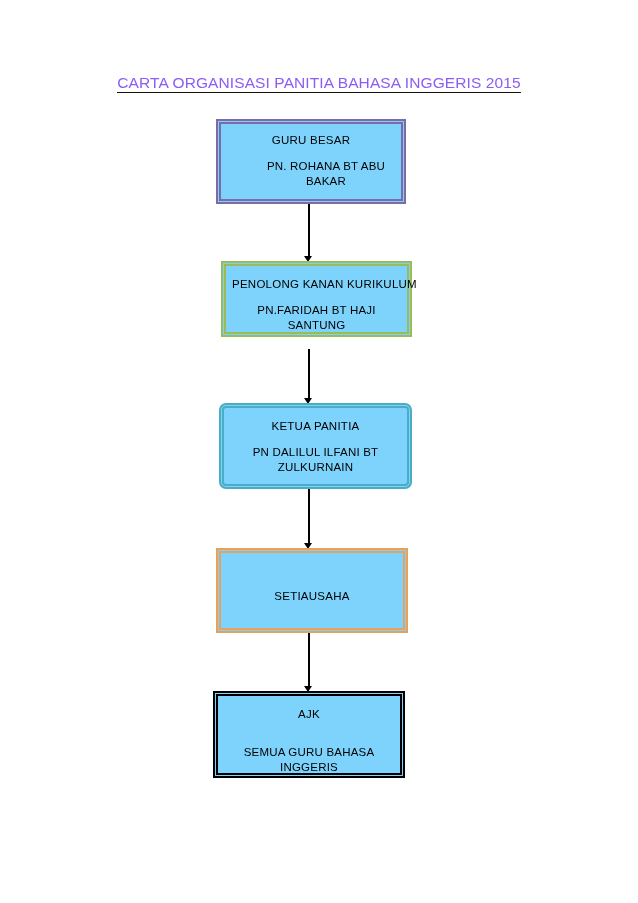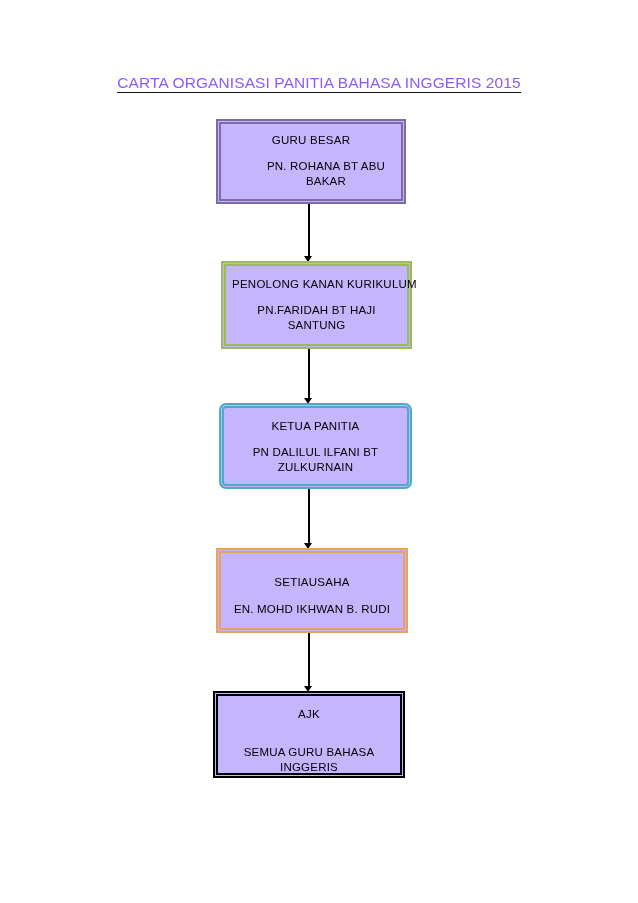--- a/index.html
+++ b/index.html
@@ -40,21 +40,21 @@
     top: 0;
     left: 0;
     width: 638px;
     height: 903px;
   }
 
   
   .node {
     position: absolute;
     box-sizing: border-box;
-    background: #c4b5fd;
+    background: #7dd3fc;
     border-style: double;
     border-width: 5px;
     display: flex;
     flex-direction: column;
     align-items: center;
     text-align: center;
   }
   .node .inner {
     width: 100%;
     padding: 0 6px;
@@ -74,21 +74,21 @@
 
   
   #node-guru-besar {
     left: 216px;  top: 119px;  width: 190px; height: 85px;
     border-color: #7C6BA6;
     padding-top: 9px;
   }
   #node-guru-besar .person { margin-top: 12px; margin-left: 30px; }
 
   #node-penolong-kanan {
-    left: 221px; top: 261px; width: 191px; height: 88px;
+    left: 221px; top: 261px; width: 191px; height: 76px;
     border-color: #9BBB59;
     padding-top: 11px;
     align-items: center;
   }
   #node-penolong-kanan .person { margin-top: 12px; }
 
   #node-ketua-panitia {
     left: 219px; top: 403px; width: 193px; height: 86px;
     border-color: #4BACC6;
     padding-top: 11px;
@@ -181,21 +181,20 @@
   </div>
 
   <div class="connector" id="connector-3">
     <div class="stem"></div>
     <div class="head"></div>
   </div>
 
   <div class="node" id="node-setiausaha" style="border-color: rgb(232, 161, 92);">
     <div class="inner">
       <div class="role">SETIAUSAHA</div>
-      <div class="person">EN. MOHD IKHWAN B. RUDI</div>
     </div>
   </div>
 
   <div class="connector" id="connector-4">
     <div class="stem"></div>
     <div class="head"></div>
   </div>
 
   <div class="node" id="node-ajk" style="border-color: rgb(0, 0, 0);">
     <div class="inner">

